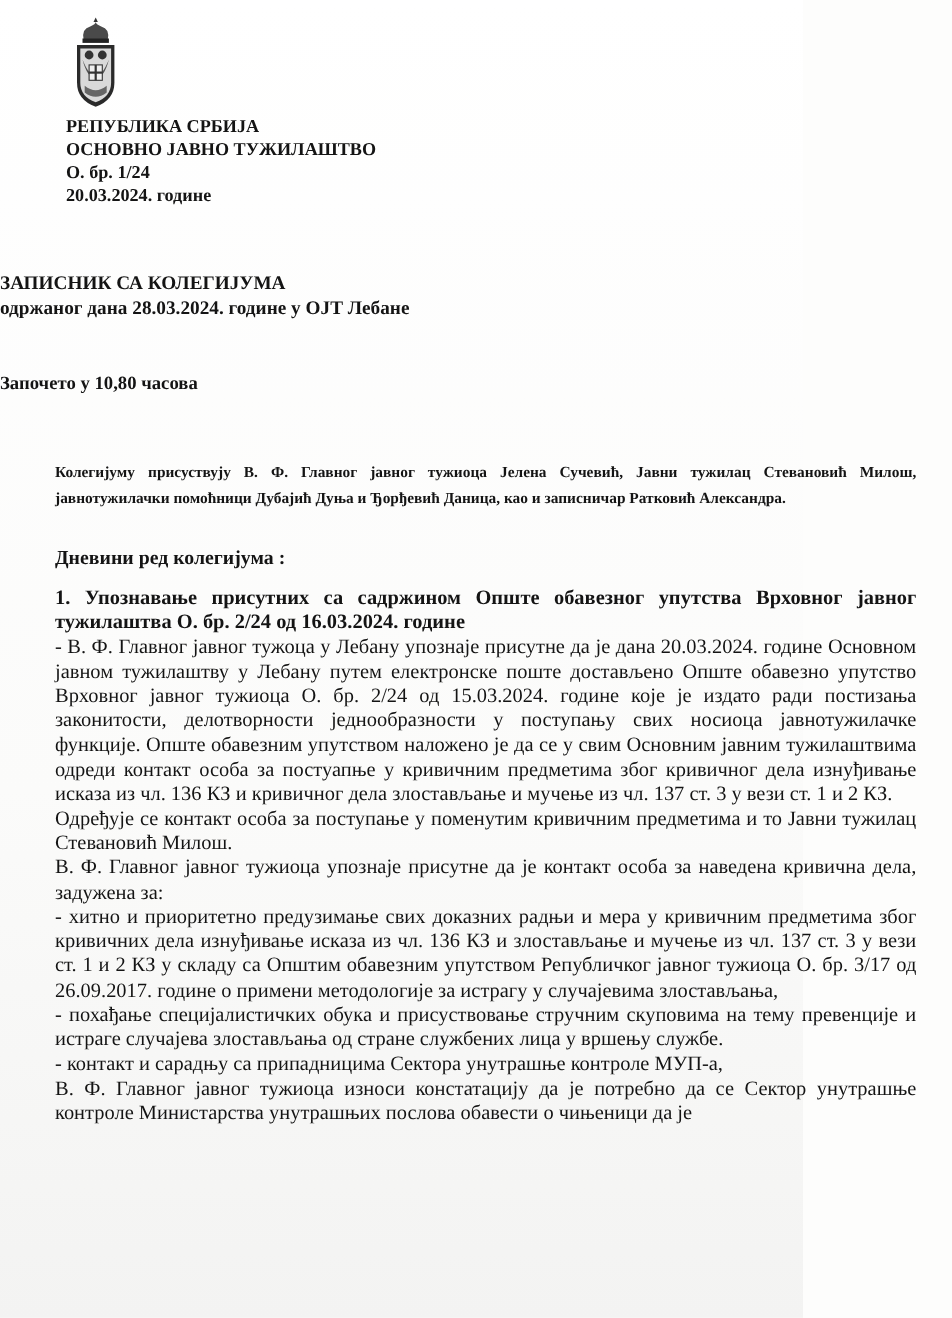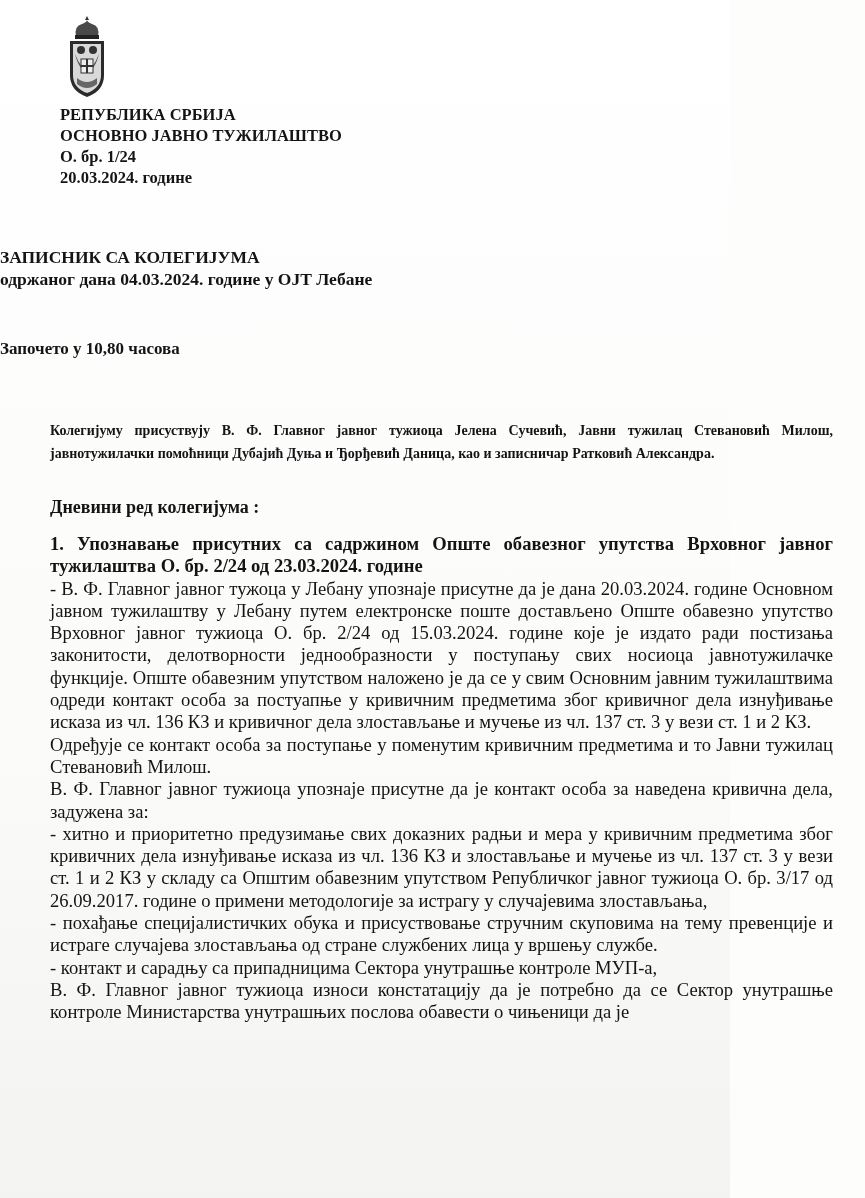--- a/index.html
+++ b/index.html
@@ -49,31 +49,31 @@
 
   <div class="header">
     <div>РЕПУБЛИКА СРБИЈА</div>
     <div>ОСНОВНО ЈАВНО ТУЖИЛАШТВО</div>
     <div>О. бр. 1/24</div>
     <div>20.03.2024. године</div>
   </div>
 
   <div class="title-block title">
     <span class="sub">ЗАПИСНИК СА КОЛЕГИЈУМА</span>
-    <span class="sub">одржаног дана 04.03.2024. године у ОЈТ Лебане</span>
+    <span class="sub">одржаног дана 28.03.2024. године у ОЈТ Лебане</span>
   </div>
 
   <div class="title-block started">Започето у 10,80 часова</div>
 
   <div class="attend">Колегијуму присуствују В. Ф. Главног јавног тужиоца Јелена Сучевић, Јавни тужилац Стевановић Милош, јавнотужилачки помоћници Дубајић Дуња и Ђорђевић Даница, као и записничар Ратковић Александра.</div>
 
   <div class="agenda-h">Дневини ред колегијума :</div>
 
   <div class="body">
-    <p class="item-h">1. Упознавање присутних са садржином Опште обавезног упутства Врховног јавног тужилаштва О. бр. 2/24 од 23.03.2024. године</p>
+    <p class="item-h">1. Упознавање присутних са садржином Опште обавезног упутства Врховног јавног тужилаштва О. бр. 2/24 од 16.03.2024. године</p>
     <p>- В. Ф. Главног јавног тужоца у Лебану упознаје присутне да је дана 20.03.2024. године Основном јавном тужилаштву у Лебану путем електронске поште достављено Опште обавезно упутство Врховног јавног тужиоца О. бр. 2/24 од 15.03.2024. године које је издато ради постизања законитости, делотворности једнообразности у поступању свих носиоца јавнотужилачке функције. Опште обавезним упутством наложено је да се у свим Основним јавним тужилаштвима одреди контакт особа за постуапње у кривичним предметима због кривичног дела изнуђивање исказа из чл. 136 КЗ и кривичног дела злостављање и мучење из чл. 137 ст. 3 у вези ст. 1 и 2 КЗ.</p>
     <p>Одређује се контакт особа за поступање у поменутим кривичним предметима и то Јавни тужилац Стевановић Милош.</p>
     <p>В. Ф. Главног јавног тужиоца упознаје присутне да је контакт особа за наведена кривична дела, задужена за:</p>
     <p>- хитно и приоритетно предузимање свих доказних радњи и мера у кривичним предметима због кривичних дела изнуђивање исказа из чл. 136 КЗ и злостављање и мучење из чл. 137 ст. 3 у вези ст. 1 и 2 КЗ у складу са Општим обавезним упутством Републичког јавног тужиоца О. бр. 3/17 од 26.09.2017. године о примени методологије за истрагу у случајевима злостављања,</p>
     <p>- похађање специјалистичких обука и присуствовање стручним скуповима на тему превенције и истраге случајева злостављања од стране службених лица у вршењу службе.</p>
     <p>- контакт и сарадњу са припадницима Сектора унутрашње контроле МУП-а,</p>
     <p>В. Ф. Главног јавног тужиоца износи констатацију да је потребно да се Сектор унутрашње контроле Министарства унутрашњих послова обавести о чињеници да је</p>
   </div>
 
 </div>

